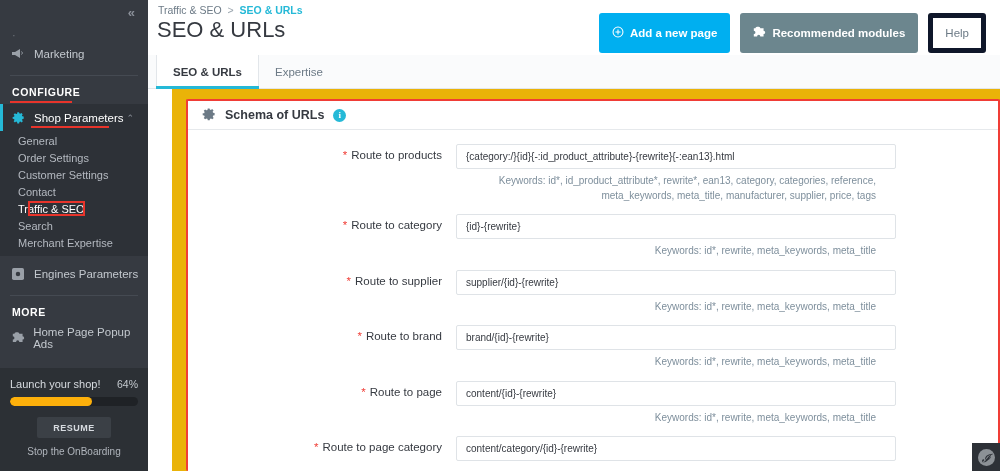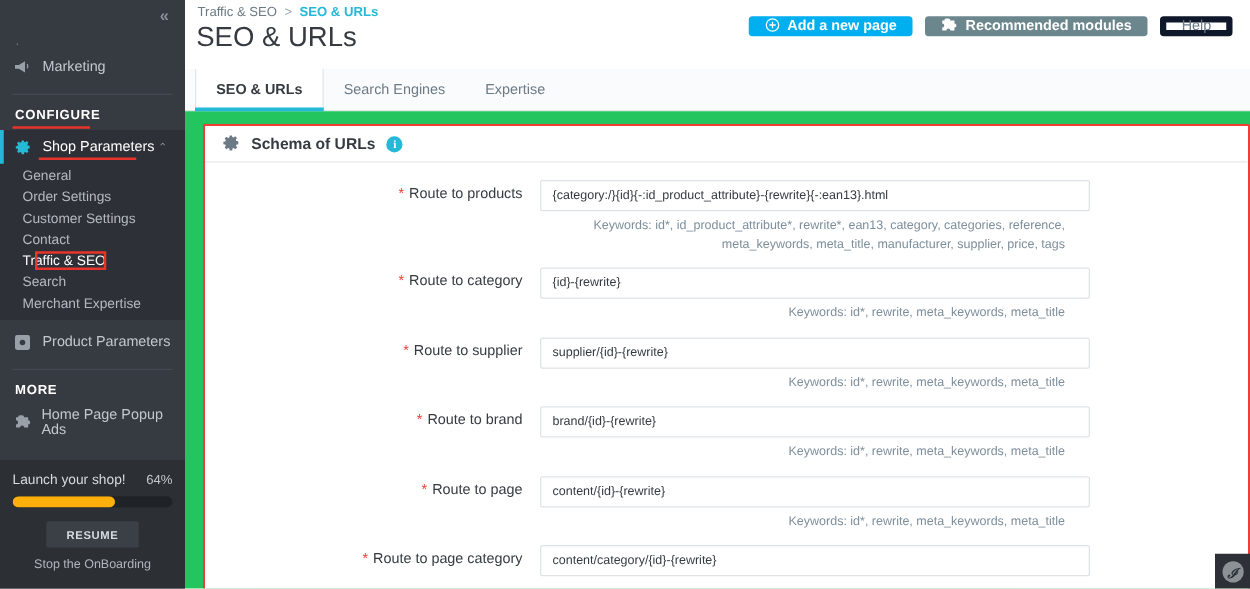--- a/index.html
+++ b/index.html
@@ -112,21 +112,21 @@
   .breadcrumb .sep { margin: 0 3px; color: #9aa5ae; }
   .page-title {
     padding-left: 9px; margin-top: 1px;
     font-size: 22px; color: #363a41; font-weight: normal;
   }
   .top-actions {
     position: absolute; right: 14px; top: 13px;
     display: flex; align-items: center; gap: 10px;
   }
   .btn {
-    height: 16px; border-radius: 3px;
+    height: 40px; border-radius: 3px;
     display: inline-flex; align-items: center; gap: 6px;
     padding: 0 13px; font-size: 11.5px; font-weight: bold;
     white-space: nowrap; cursor: pointer;
   }
   .btn-primary { background: #00aff0; color: #ffffff; }
   .btn-grey { background: #6c868e; color: #ffffff; }
   .btn-help {
     background: #ffffff; color: #6c7a86; border: 5px solid #0f172a;
     font-weight: normal; padding: 0 12px;
   }
@@ -145,21 +145,21 @@
   .tab.active {
     background: #ffffff; color: #363a41; font-weight: bold;
     border-left: 1px solid #e2e6ea; border-right: 1px solid #e2e6ea;
   }
   .tab.active::after {
     content: ""; position: absolute; left: -1px; right: -1px; bottom: -1px;
     height: 3px; background: #25b9d7;
   }
 
   
-  #content { background: #22c55e; padding: 10px 0 0 14px; height: 382px; }
+  #content { background: #eab308; padding: 10px 0 0 14px; height: 382px; margin-left: 24px; }
   #panel-wrap {
     position: relative;
     border: 2px solid #f03d36;
     background: #ffffff;
     border-bottom: none;
     height: 100%;
     border-radius: 2px;
   }
   .panel-head {
     height: 29px; background: #ffffff;
@@ -280,21 +280,21 @@
       </div>
     </div>
 
     <div class="nav-item" style="margin-top:4px">
       <span class="ico">
         <svg width="12" height="12" viewBox="0 0 14 14" fill="currentColor">
           <rect x="0" y="0" width="14" height="14" rx="2"></rect>
           <circle cx="7" cy="7" r="2.6" fill="#363a41"></circle>
         </svg>
       </span>
-      <span>Product Parameters</span>
+      <span>Engines Parameters</span>
     </div>
 
     <div class="nav-sep"></div>
 
     <div class="nav-head">
       <span>MORE</span>
     </div>
 
     <div class="nav-item">
       <span class="ico">
@@ -348,23 +348,20 @@
         </div>
         <div class="btn btn-help">Help</div>
       </div>
     </div>
 
     <div id="tabs">
       <div class="tab active">
         <span>SEO &amp; URLs</span>
       </div>
       <div class="tab">
-        <span>Search Engines</span>
-      </div>
-      <div class="tab">
         <span>Expertise</span>
       </div>
     </div>
 
     <div id="content">
       <div id="panel-wrap">
 
         <div class="panel-head">
           <span class="gear">
             <svg width="14" height="14" viewBox="0 0 20 20" fill="currentColor">

